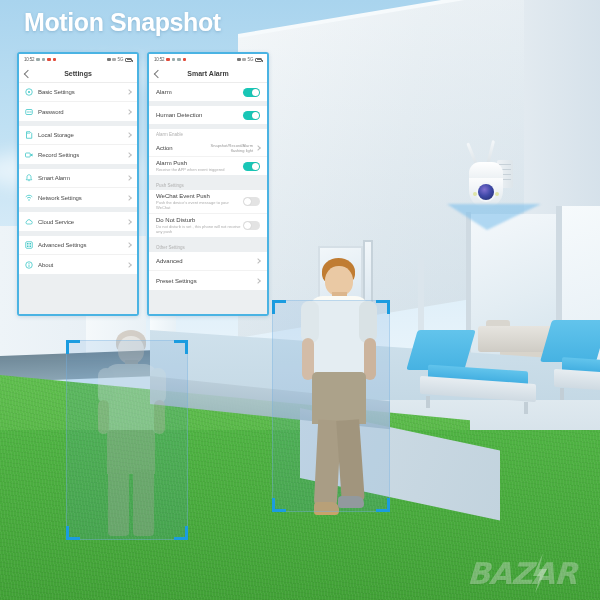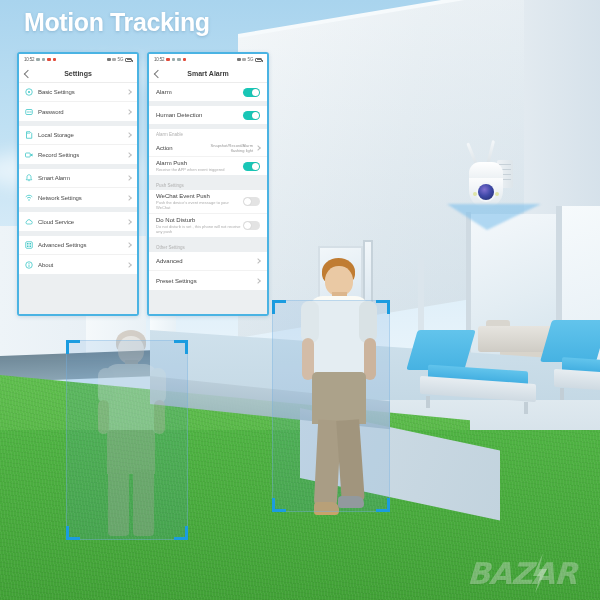--- a/index.html
+++ b/index.html
@@ -501,21 +501,21 @@
     <div class="p-shoe" style="left:52px; top:238px; width:26px; height:12px; background:#9d9a96;"></div>
   </div>
   <div class="track-box" style="left:272px; top:300px; width:118px; height:212px; z-index:19;">
     <span class="corner c-tl"></span>
     <span class="corner c-tr"></span>
     <span class="corner c-bl"></span>
     <span class="corner c-br"></span>
   </div>
 
   <div class="title-wrap">
-    <span class="title-en">Motion Tracking</span>
+    <span class="title-en">Motion Snapshot</span>
   </div>
 
   <div class="phones">
 
     <div class="phone">
       <div class="phone-body">
         <div class="statusbar">
           <div class="sb-left">
             <span class="sb-time">10:52</span>
             <span class="sb-dot" style="background:#9aa;"></span>

